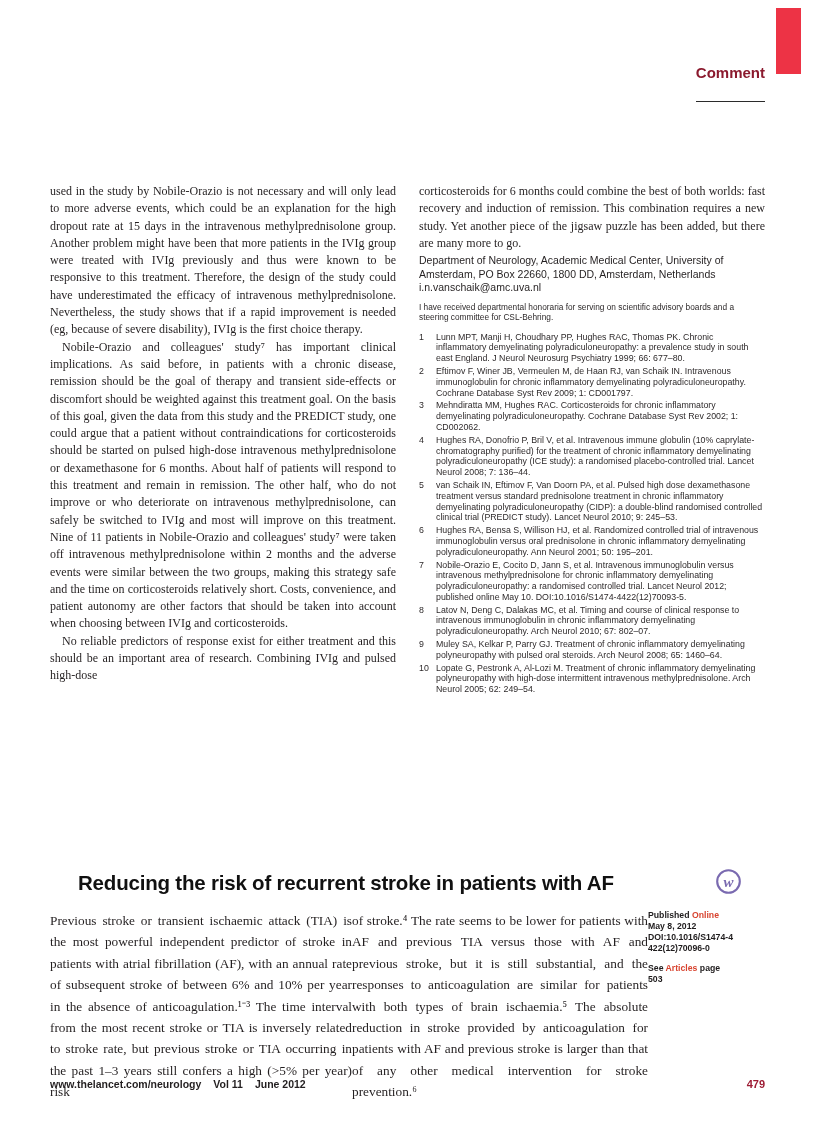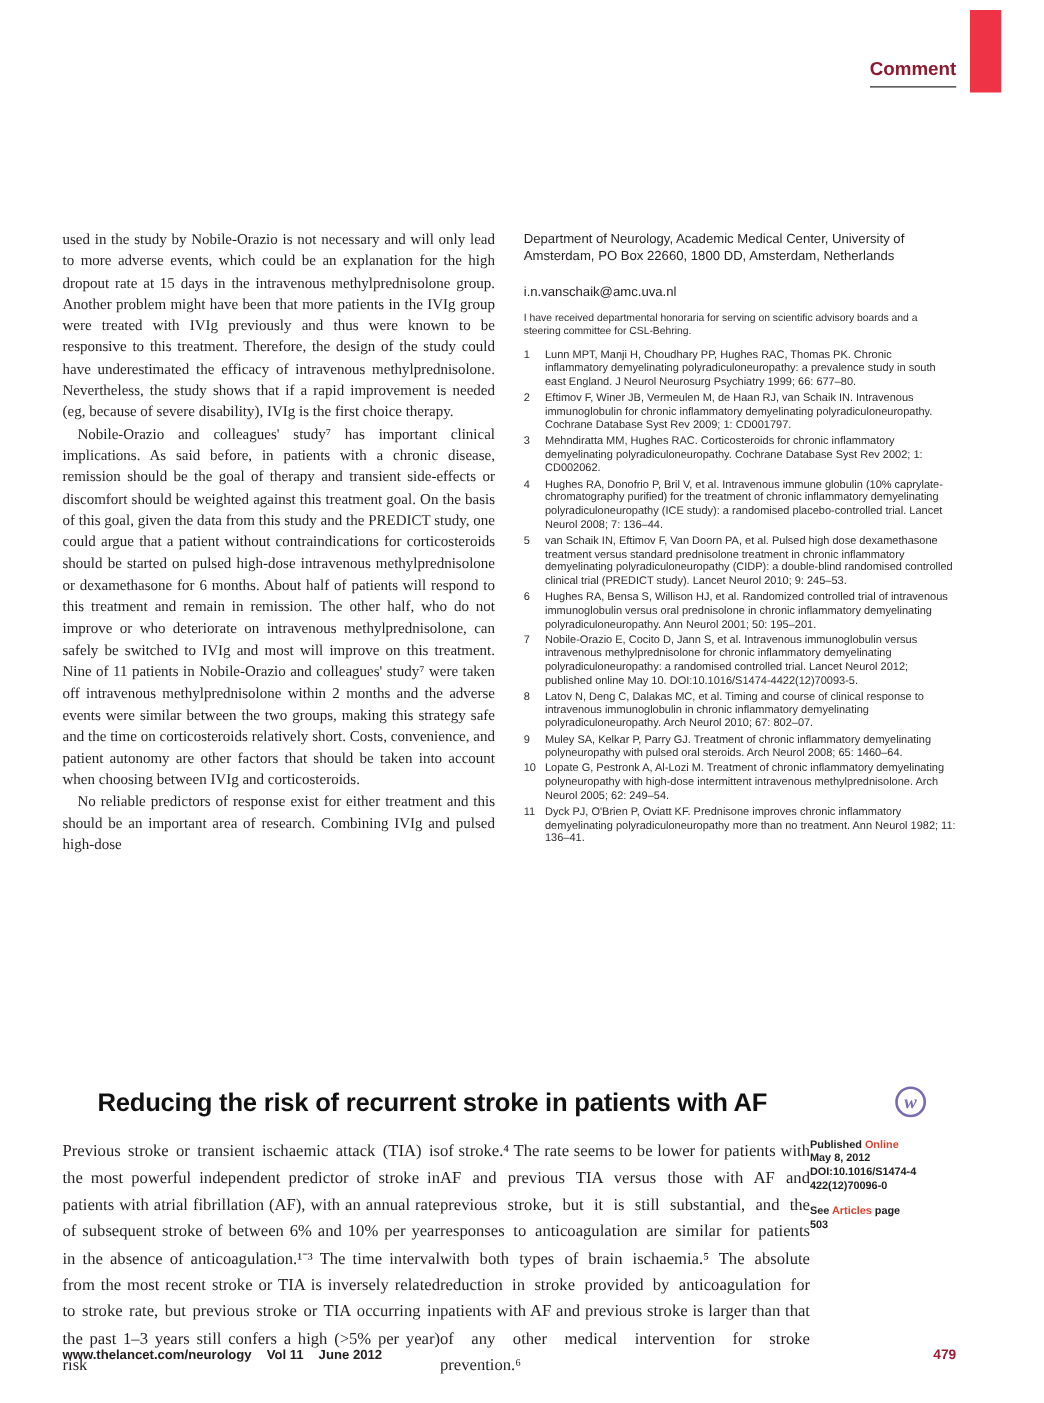--- a/index.html
+++ b/index.html
@@ -3,35 +3,35 @@
 <meta charset="utf-8">
 <style>
   * { margin:0; padding:0; box-sizing:border-box; }
   html,body { background:#ffffff; }
   .page {
     position:relative; width:835px; height:1122px; background:#fff;
     font-family:"Liberation Sans", sans-serif; color:#231f20; overflow:hidden;
   }
   .red-bar { position:absolute; top:8px; right:34px; width:25px; height:66px; background:var(--bar_red,#ed3345); }
   .section-header {
-    position:absolute; top:47px; right:70px; font-size:15px; font-weight:bold;
-    color:var(--section_red,#8b1a2e); padding-bottom:5px; border-bottom:1.3px solid #2b2b2b;
+    position:absolute; top:64px; right:70px; font-size:15px; font-weight:bold;
+    color:var(--section_red,#8b1a2e); padding-bottom:20px; border-bottom:1.3px solid #2b2b2b;
   }
   .content { position:absolute; left:50px; top:183px; width:715px; }
 
   
   .article1 { display:grid; grid-template-columns:346px 346px; column-gap:23px; height:680px; }
   .bodytext {
     font-family:"Liberation Serif", serif; font-size:12px; line-height:17.3px;
     text-align:justify; color:#231f20;
   }
   .indent { text-indent:12px; }
   .author { margin-top:16px; font-size:11.5px; font-style:italic; line-height:15px; }
   .affil { font-size:10.5px; line-height:13.6px; margin-top:2px; }
-  .email { margin-top:16px; }
+  .email { margin-top:0; }
   .disclosure { margin-top:7px; font-size:8.3px; line-height:10.3px; color:#2e2a2b; }
   .refs { margin-top:9px; list-style:none; }
   .ref { display:flex; margin-bottom:2px; font-size:8.8px; line-height:10.8px; color:#2e2a2b; }
   .ref-num { flex:none; width:17px; }
   .ref-text { flex:1; }
 
   
   .article2 { margin-top:8px; }
   .a2-titlerow { position:relative;margin-left:28px; }
   .a2-title { font-size:20.5px; font-weight:bold; color:#111; letter-spacing:-0.2px; }
@@ -65,20 +65,21 @@
 
   <div class="content">
 
     <div class="article1">
       <div class="a1-left">
         <p class="bodytext">used in the study by Nobile-Orazio is not necessary and will only lead to more adverse events, which could be an explanation for the high dropout rate at 15 days in the intravenous methylprednisolone group. Another problem might have been that more patients in the IVIg group were treated with IVIg previously and thus were known to be responsive to this treatment. Therefore, the design of the study could have underestimated the efficacy of intravenous methylprednisolone. Nevertheless, the study shows that if a rapid improvement is needed (eg, because of severe disability), IVIg is the first choice therapy.</p>
         <p class="bodytext indent">Nobile-Orazio and colleagues' study⁷ has important clinical implications. As said before, in patients with a chronic disease, remission should be the goal of therapy and transient side-effects or discomfort should be weighted against this treatment goal. On the basis of this goal, given the data from this study and the PREDICT study, one could argue that a patient without contraindications for corticosteroids should be started on pulsed high-dose intravenous methylprednisolone or dexamethasone for 6 months. About half of patients will respond to this treatment and remain in remission. The other half, who do not improve or who deteriorate on intravenous methylprednisolone, can safely be switched to IVIg and most will improve on this treatment. Nine of 11 patients in Nobile-Orazio and colleagues' study⁷ were taken off intravenous methylprednisolone within 2 months and the adverse events were similar between the two groups, making this strategy safe and the time on corticosteroids relatively short. Costs, convenience, and patient autonomy are other factors that should be taken into account when choosing between IVIg and corticosteroids.</p>
         <p class="bodytext indent">No reliable predictors of response exist for either treatment and this should be an important area of research. Combining IVIg and pulsed high-dose</p>
       </div>
       <div class="a1-right">
+        <p class="bodytext">corticosteroids for 6 months could combine the best of both worlds: fast recovery and induction of remission. This combination requires a new study. Yet another piece of the jigsaw puzzle has been added, but there are many more to go.</p>
         <p class="affil">Department of Neurology, Academic Medical Center, University of Amsterdam, PO Box 22660, 1800 DD, Amsterdam, Netherlands</p>
         <p class="affil email">i.n.vanschaik@amc.uva.nl</p>
         <p class="disclosure">I have received departmental honoraria for serving on scientific advisory boards and a steering committee for CSL-Behring.</p>
         <ol class="refs">
           <li class="ref">
               <span class="ref-num">1</span>
               <span class="ref-text">Lunn MPT, Manji H, Choudhary PP, Hughes RAC, Thomas PK. Chronic inflammatory demyelinating polyradiculoneuropathy: a prevalence study in south east England. J Neurol Neurosurg Psychiatry 1999; 66: 677–80.</span>
             </li>
           <li class="ref">
               <span class="ref-num">2</span>
@@ -109,24 +110,20 @@
               <span class="ref-text">Latov N, Deng C, Dalakas MC, et al. Timing and course of clinical response to intravenous immunoglobulin in chronic inflammatory demyelinating polyradiculoneuropathy. Arch Neurol 2010; 67: 802–07.</span>
             </li>
           <li class="ref">
               <span class="ref-num">9</span>
               <span class="ref-text">Muley SA, Kelkar P, Parry GJ. Treatment of chronic inflammatory demyelinating polyneuropathy with pulsed oral steroids. Arch Neurol 2008; 65: 1460–64.</span>
             </li>
           <li class="ref">
               <span class="ref-num">10</span>
               <span class="ref-text">Lopate G, Pestronk A, Al-Lozi M. Treatment of chronic inflammatory demyelinating polyneuropathy with high-dose intermittent intravenous methylprednisolone. Arch Neurol 2005; 62: 249–54.</span>
             </li>
-          <li class="ref">
-              <span class="ref-num">11</span>
-              <span class="ref-text">Dyck PJ, O'Brien P, Oviatt KF. Prednisone improves chronic inflammatory demyelinating polyradiculoneuropathy more than no treatment. Ann Neurol 1982; 11: 136–41.</span>
-            </li>
         </ol>
       </div>
     </div>
 
     <div class="article2">
       <div class="a2-titlerow">
         <h2 class="a2-title">Reducing the risk of recurrent stroke in patients with AF</h2>
         <span class="weblogo">
           <svg width="27" height="27" viewBox="0 0 27 27" aria-hidden="true">
             <circle cx="13.5" cy="13.5" r="11.3" fill="none" stroke="#7a6ab0" stroke-width="2.1"></circle>

